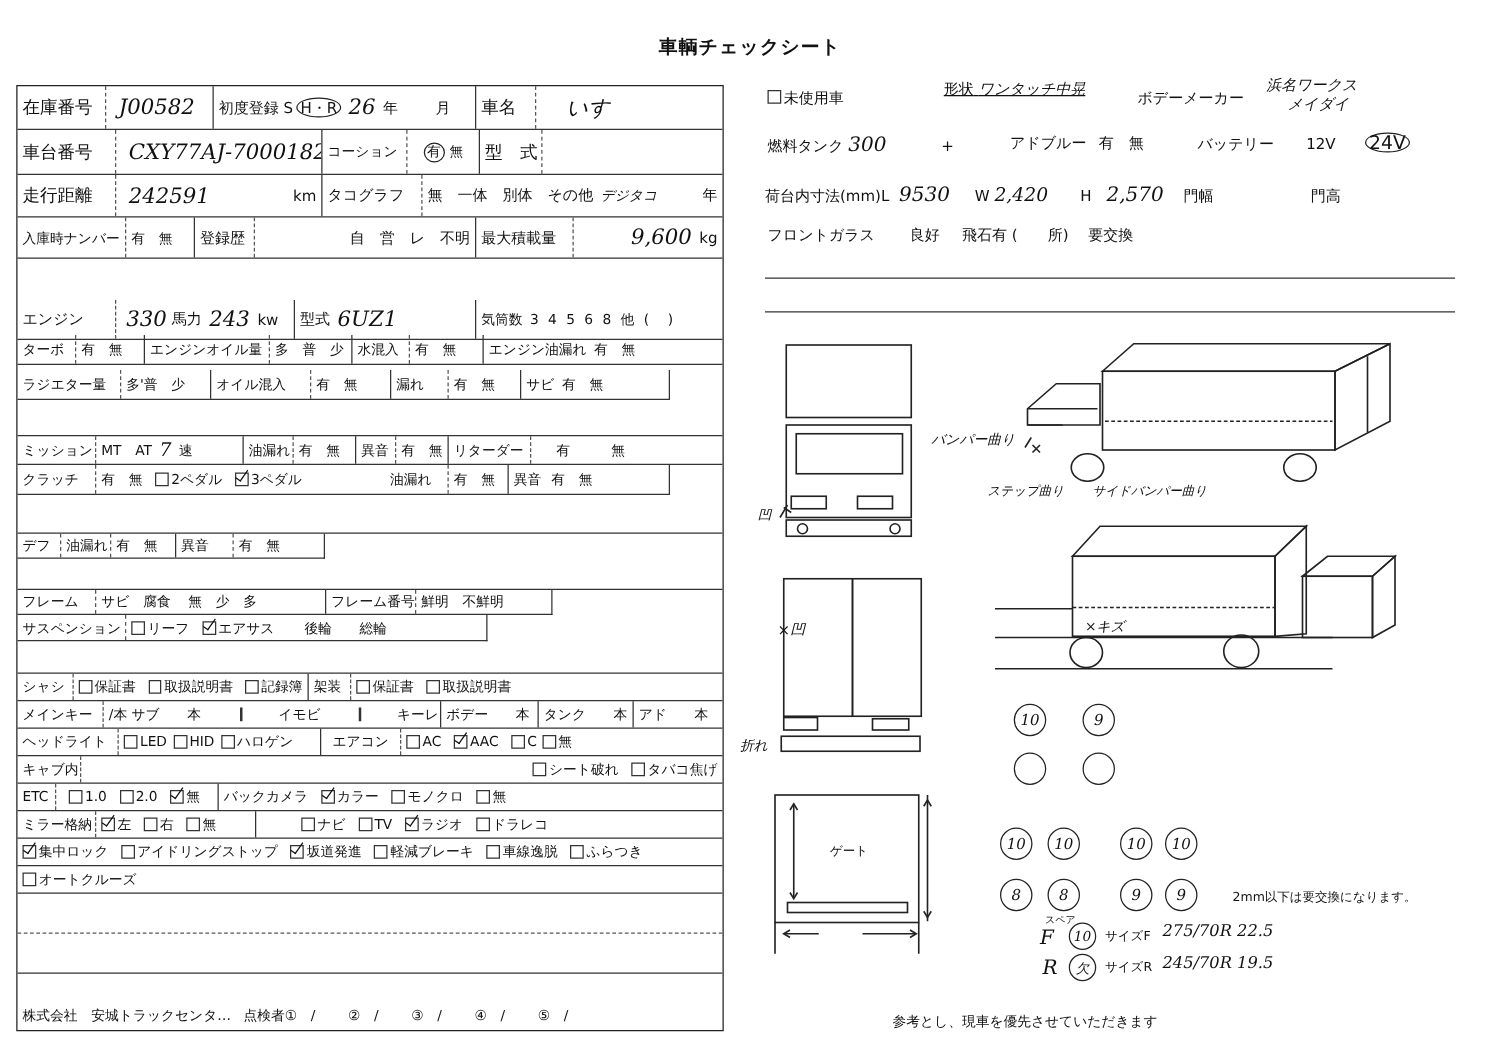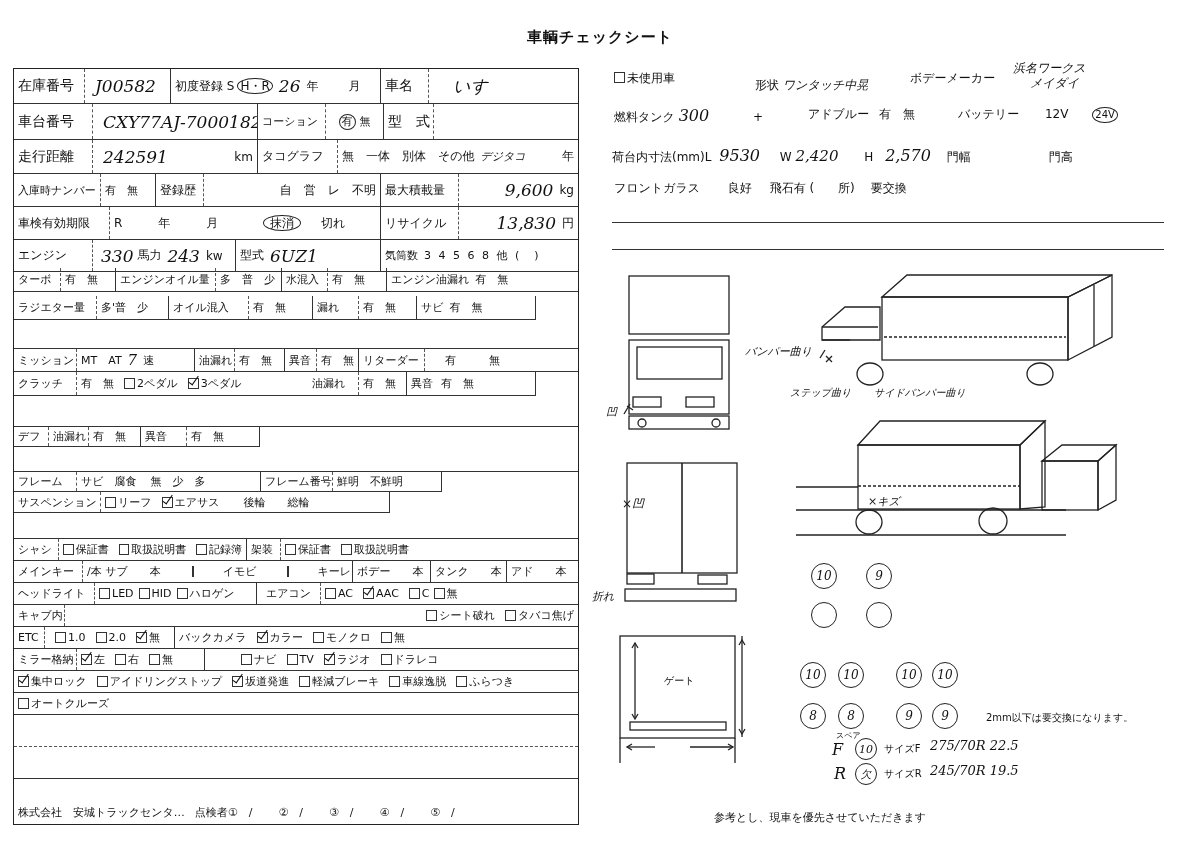--- a/index.html
+++ b/index.html
@@ -82,33 +82,20 @@
     <div class="cell dl sm" style="width:55px;">有　無</div>
     <div class="cell bl" style="width:48px;">登録歴</div>
     <div class="cell dl" style="width:177px;justify-content:flex-end;">自　営　レ　不明</div>
     <div class="cell bl" style="width:78px;">最大積載量</div>
     <div class="cell dl" style="flex:1;justify-content:flex-end;">
       <span class="hw">9,600</span>
       <span>kg</span>
     </div>
   </div>
 
-  <div class="row" style="top:138px;width:100%;height:33px;">
-    <div class="cell" style="width:95px;">車検有効期限</div>
-    <div class="cell dl" style="width:150px;">R　　　年　　　月</div>
-    <div class="cell" style="width:121px;">
-      <span class="circ" style="padding:0 6px;">抹消</span>
-      <span style="margin-left:20px;">切れ</span>
-    </div>
-    <div class="cell bl" style="width:78px;">リサイクル</div>
-    <div class="cell dl" style="flex:1;justify-content:flex-end;">
-      <span class="hw">13,830</span>
-      <span>円</span>
-    </div>
-  </div>
 
   <div class="row" style="top:171px;width:100%;height:32px;">
     <div class="cell" style="width:78px;">エンジン</div>
     <div class="cell dl" style="width:143px;">
       <span class="hw" style="margin:0 4px;">330</span>
       <span>馬力</span>
       <span class="hw">243</span>
       <span>kw</span>
     </div>
     <div class="cell bl" style="width:145px;">
@@ -359,41 +346,41 @@
       <span style="margin-left:26px;">③　/</span>
       <span style="margin-left:26px;">④　/</span>
       <span style="margin-left:26px;">⑤　/</span>
     </div>
   </div>
 </div>
 
 <div class="right" style="left:614px;top:70px;">
   <span class="chk"></span><span>未使用車</span>
 </div>
-<div class="right" style="left:755px;top:77px;">
+<div class="right" style="left:755px;top:63px;text-decoration:underline;">
   <span>形状</span>
   <span class="hand" style="font-size:12px;">ワンタッチ中晃</span>
 </div>
 <div class="right" style="left:910px;top:70px;">ボデーメーカー</div>
 <div class="right hand" style="left:1013px;top:60px;font-size:12px;">浜名ワークス</div>
 <div class="right hand" style="left:1030px;top:75px;font-size:12px;">メイダイ</div>
 
 <div class="right" style="left:614px;top:106px;">
   <span>燃料タンク</span>
   <span class="hand" style="font-size:16px;">300</span>
   <span style="margin-left:40px;">+</span>
 </div>
 <div class="right" style="left:808px;top:106px;">
   <span>アドブルー</span>
   <span style="margin-left:6px;">有　無</span>
 </div>
 <div class="right" style="left:958px;top:106px;">
   <span>バッテリー</span>
   <span style="margin-left:22px;">12V</span>
-  <span class="circ" style="margin-left:20px;font-size:10px;">24V</span>
+  <span class="circ" style="margin-left:20px;font-size:15px;">24V</span>
 </div>
 
 <div class="right" style="left:612px;top:146px;">
   <span>荷台内寸法(mm)L</span>
   <span class="hand" style="font-size:16px;margin-left:4px;">9530</span>
   <span style="margin-left:16px;">W</span>
   <span class="hand" style="font-size:15px;">2,420</span>
   <span style="margin-left:22px;">H</span>
   <span class="hand" style="font-size:16px;margin-left:8px;">2,570</span>
   <span style="margin-left:12px;">門幅</span>

